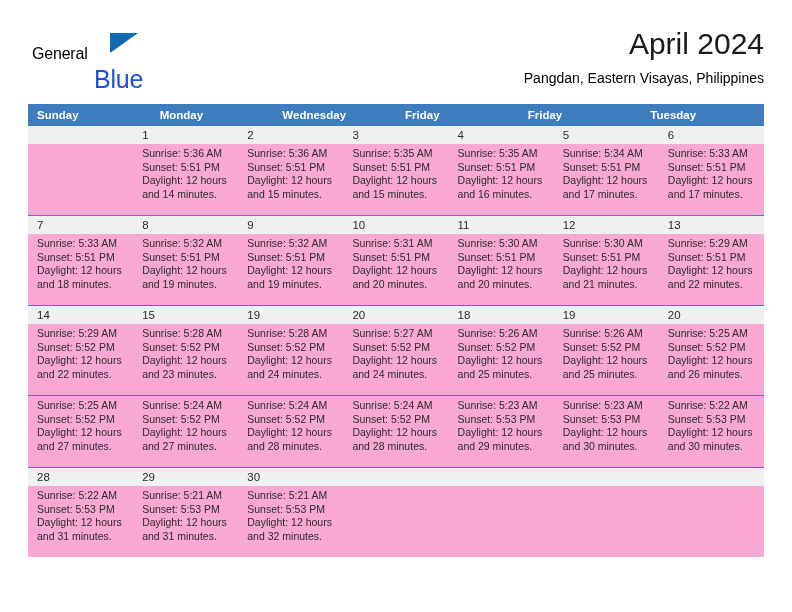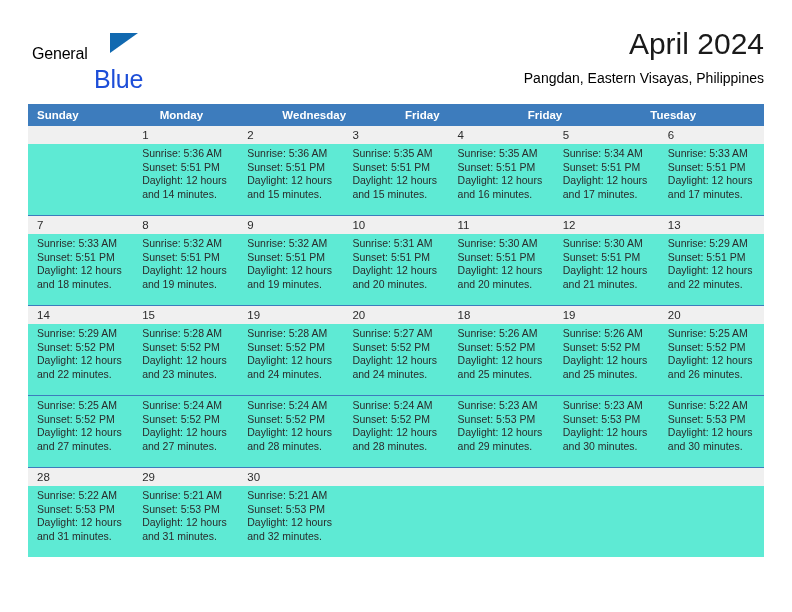--- a/index.html
+++ b/index.html
@@ -116,21 +116,21 @@
   .week:first-of-type {
     border-top: none;
   }
   .week-numbers {
     display: flex;
     background: #f0f0f0;
     height: 18px;
   }
   .week-body {
     display: flex;
-    background: #5eead4;
+    background: #f9a8d4;
     height: 71px;
   }
   .num-cell {
     flex: 1 1 0;
     font-size: 11.5px;
     line-height: 18px;
     color: #2b2b2b;
     padding-left: 9px;
     box-sizing: border-box;
     white-space: nowrap;

